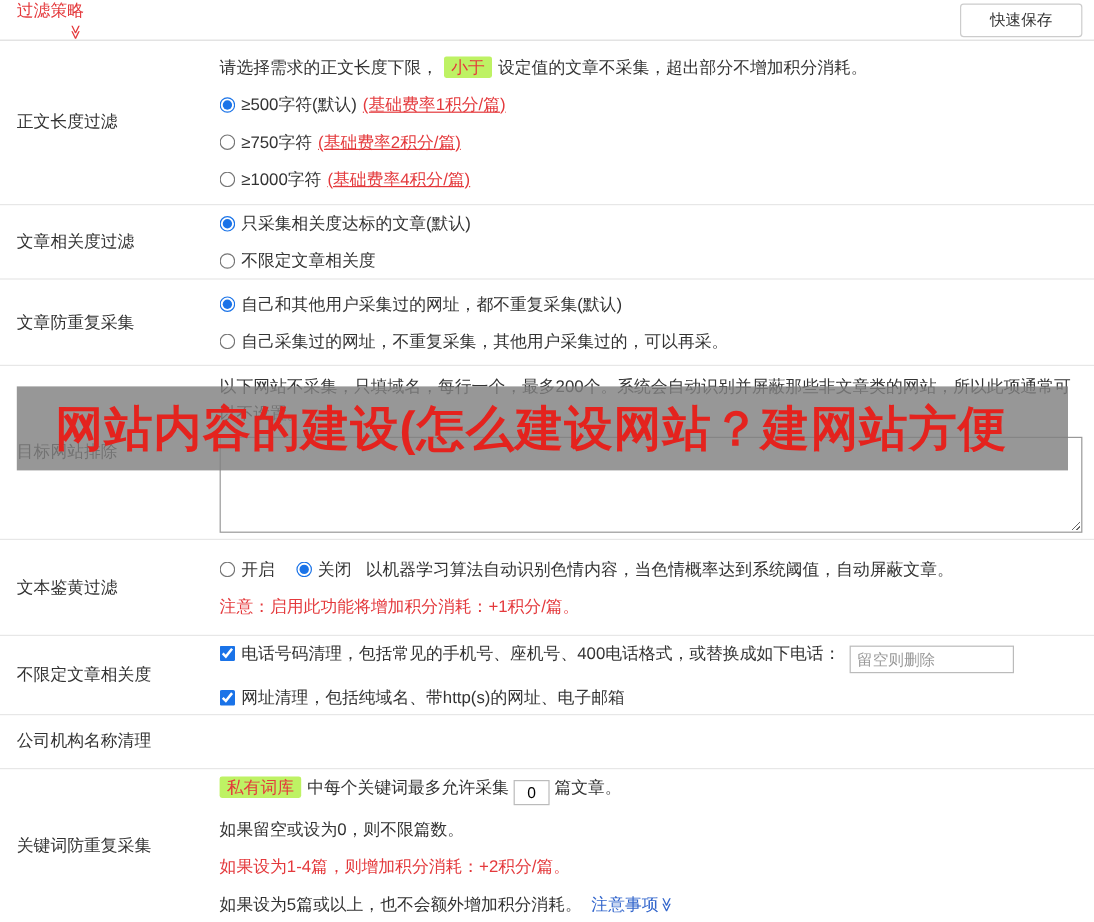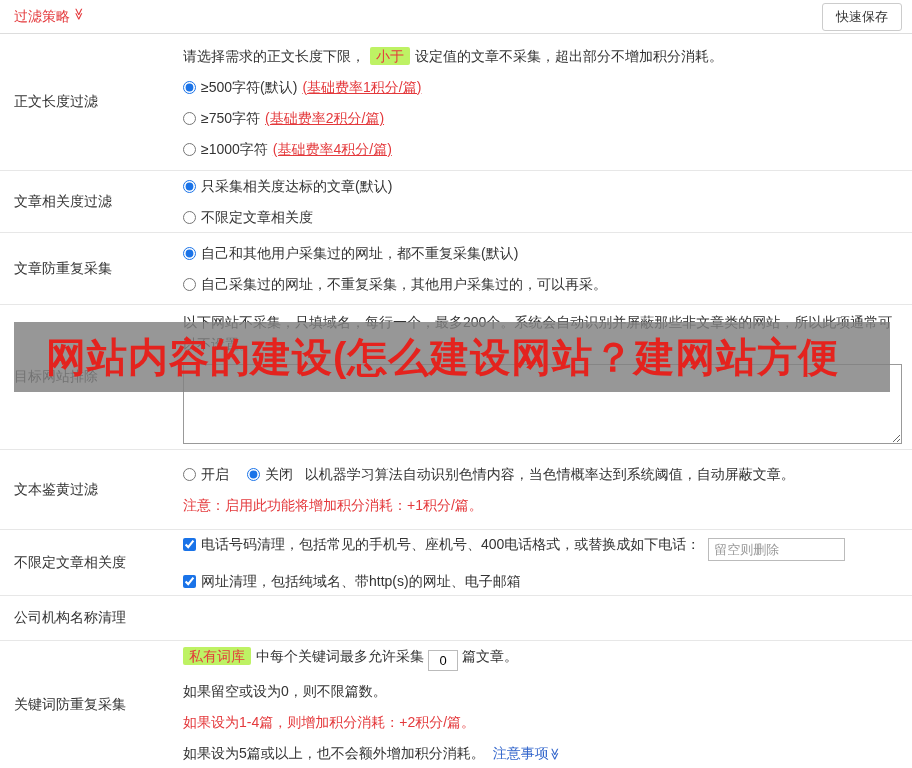--- a/index.html
+++ b/index.html
@@ -6,27 +6,27 @@
   html,body { background:#fff; }
   body {
     width:912px; height:768px; overflow:hidden; position:relative;
     font-family:"Liberation Sans","DejaVu Sans",sans-serif;
     font-size:14px; color:#333;
   }
   .topbar {
     height:34px; display:flex; align-items:center; justify-content:space-between;
     padding:0 10px 0 14px; border-bottom:1px solid #ddd;
   }
-  .topbar-title { color:#e4393c; font-size:14px; display:flex; align-items:flex-start; gap:3px; }
+  .topbar-title { color:#e4393c; font-size:14px; display:flex; align-items:flex-end; gap:3px;flex-direction:column; }
   .chev { display:inline-block; transform:rotate(90deg); font-size:12px; line-height:1; }
   .chev.red { color:#e4393c; }
   .chev.blue { color:#3366cc; }
   .save-btn {
     background:#fff; border:1px solid #ccc; border-radius:3px;
-    padding:4px 13px; font-size:13px; color:#333; cursor:pointer;
+    padding:4px 24px; font-size:13px; color:#333; cursor:pointer;
     font-family:inherit;
   }
   .row { display:flex; border-bottom:1px solid #e7e7e7; }
   .row-label {
     flex:0 0 183px; width:183px; padding:0 10px 0 14px;
     display:flex; align-items:center; color:#333;
   }
   .row-content {
     flex:1; padding-right:10px;
     display:flex; flex-direction:column; justify-content:center; gap:9px;

